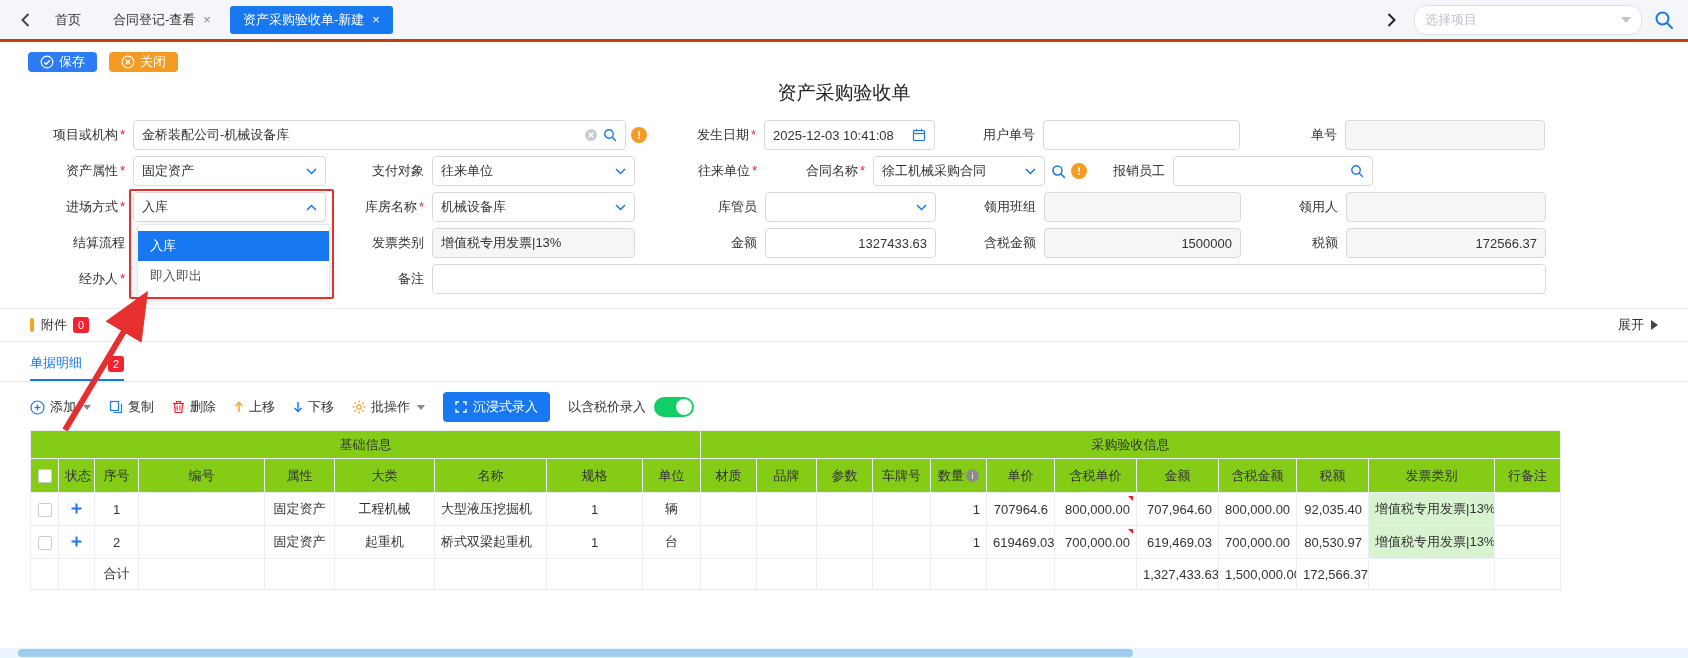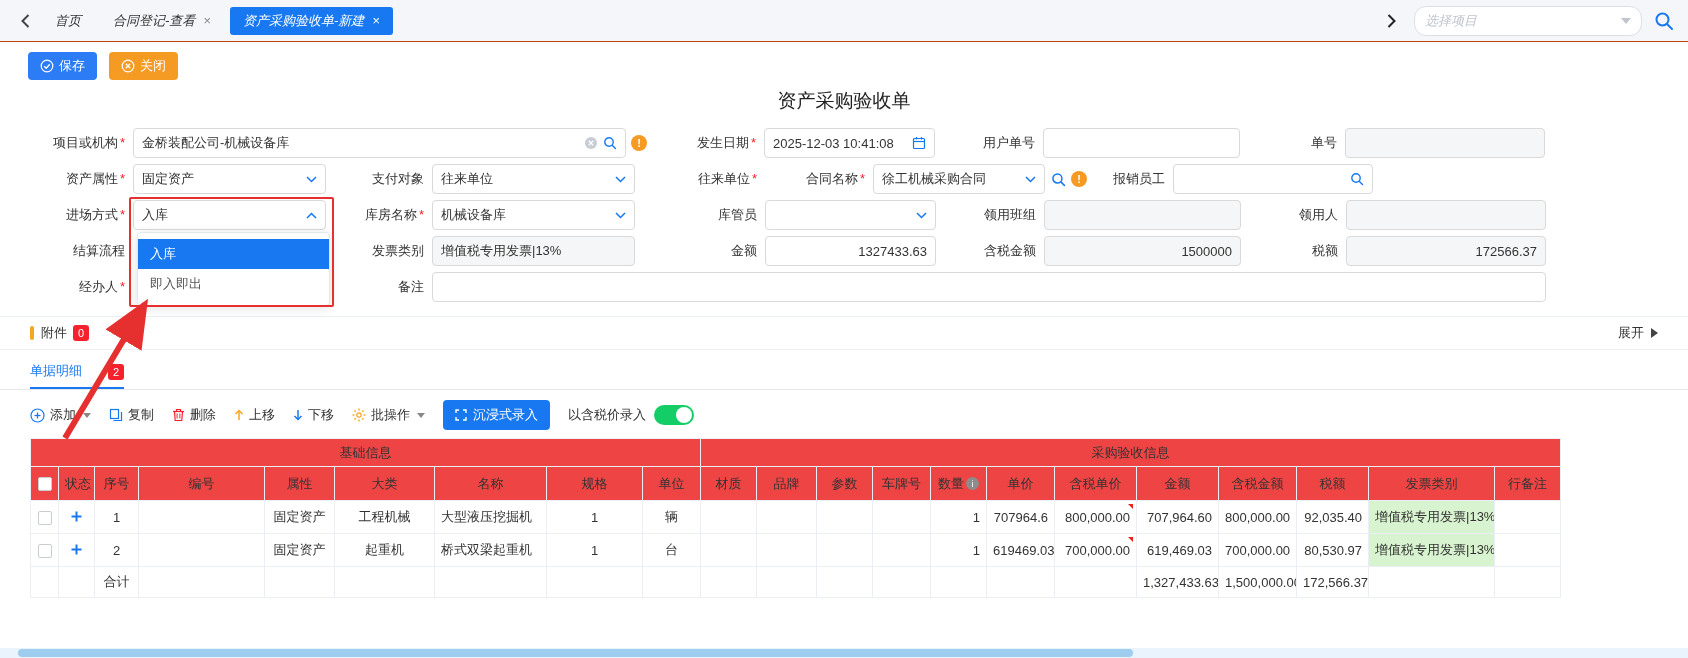--- a/index.html
+++ b/index.html
@@ -4,38 +4,38 @@
 <style>
   * { box-sizing: border-box; margin: 0; padding: 0; }
   html,body { width:1688px; height:658px; }
   body {
     font-family: "Liberation Sans", "DejaVu Sans", sans-serif;
     font-size: 13px; color: #333; background: #fff; overflow: hidden;
   }
   .page { position: relative; width: 1688px; height: 658px; background:#fff; }
 
   
-  .tabbar { height:42px; background:#f4f6f9; border-bottom:1px solid #c2410c;
-            display:flex; align-items:center; padding:0 14px;font-style:italic; }
+  .tabbar { height:42px; background:#f4f6f9; border-bottom:3px solid #c2410c;
+            display:flex; align-items:center; padding:0 14px; }
   .nav-arrow { width:22px; height:22px; display:flex; align-items:center; justify-content:center; cursor:pointer; }
   .tab { height:28px; display:flex; align-items:center; padding:0 13px; margin-left:6px;
          border-radius:3px; cursor:pointer; white-space:nowrap; }
   .tab .tab-x { margin-left:8px; font-size:13px; color:#888; }
   .tab.active { background:#1778f2; color:#fff; }
   .tab.active .tab-x { color:#fff; }
   .tabbar-right { margin-left:auto; display:flex; align-items:center; gap:12px; }
   .proj-select { width:228px; height:30px; background:#fff; border:1px solid #dcdfe6; border-radius:12px;
                  display:flex; align-items:center; padding:0 10px; color:#bfc3cc; cursor:pointer; }
   .proj-select .ph { flex:1; }
   .caret-down { width:0; height:0; border-left:5px solid transparent; border-right:5px solid transparent;
                 border-top:6px solid #c0c4cc; }
 
   
   .toolbar { display:flex; gap:12px; padding:10px 28px 8px 28px; }
-  .btn { height:28px; border-radius:4px; display:inline-flex; align-items:center; gap:5px;
+  .btn { height:20px; border-radius:4px; display:inline-flex; align-items:center; gap:5px;
          padding:0 12px; color:#fff; cursor:pointer; font-size:13px; }
   .btn-save { background:#2b7cf5; }
   .btn-close { background:#f59a23; }
 
   
   .page-title { text-align:center; font-size:19px; font-weight:normal; color:#222;
                 height:26px; line-height:26px; margin-bottom:14px; }
 
   
   .form { position:relative; }
@@ -93,21 +93,21 @@
                display:flex; align-items:center; gap:6px; cursor:pointer; }
   .toggle-row { display:flex; align-items:center; gap:8px; }
   .toggle { width:40px; height:20px; border-radius:10px; background:#13ce66; position:relative; cursor:pointer; }
   .toggle::after { content:""; position:absolute; right:2px; top:2px; width:16px; height:16px;
                    border-radius:50%; background:#fff; }
 
   
   .tablewrap { padding:0 30px; }
   table { border-collapse:collapse; table-layout:fixed; width:1530px; font-size:13px; }
   th, td { border:1px solid #ebeef5; padding:0 6px; white-space:nowrap; overflow:hidden; text-align:center; }
-  thead th { background:#ef4444; font-weight:normal; color:#333;margin-left:15px; }
+  thead th { background:#84cc16; font-weight:normal; color:#333;margin-left:15px; }
   .gr-th { height:28px; }
   .col-th { height:34px; }
   tbody td { height:33px; }
   td.l { text-align:left; }
   td.r { text-align:right; }
   td.flag { position:relative; }
   td.flag::after { content:""; position:absolute; top:3px; right:3px;
                    border-top:5px solid #f02020; border-left:5px solid transparent; }
   td.invoice { background:#d8f3cf; }
   .cb { width:14px; height:14px; border:1px solid #c8cdd4; border-radius:2px; background:#fff;

